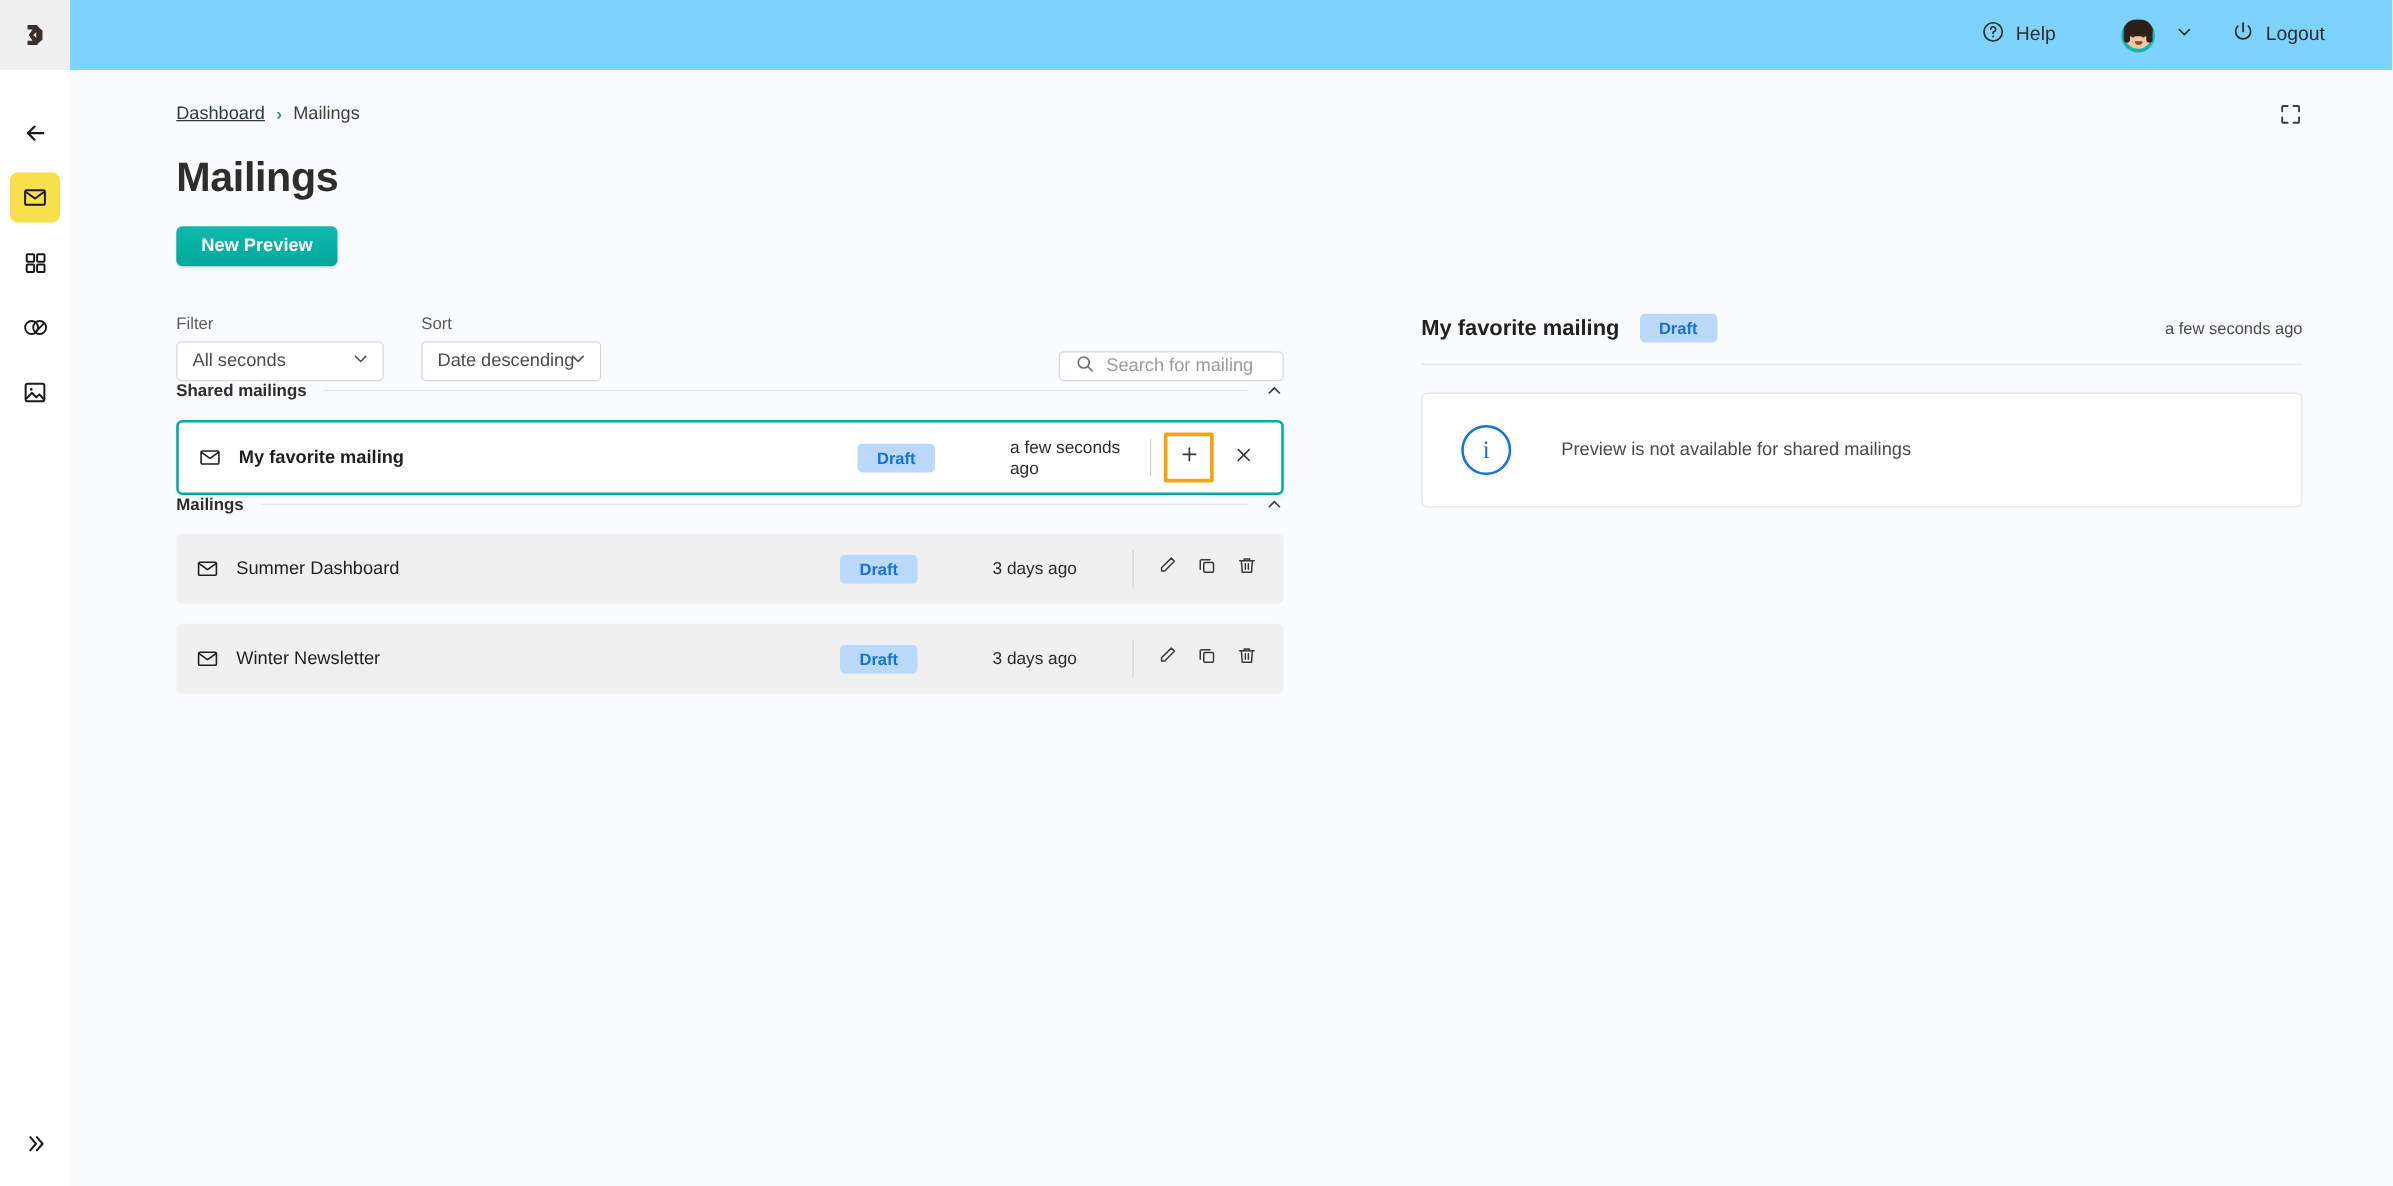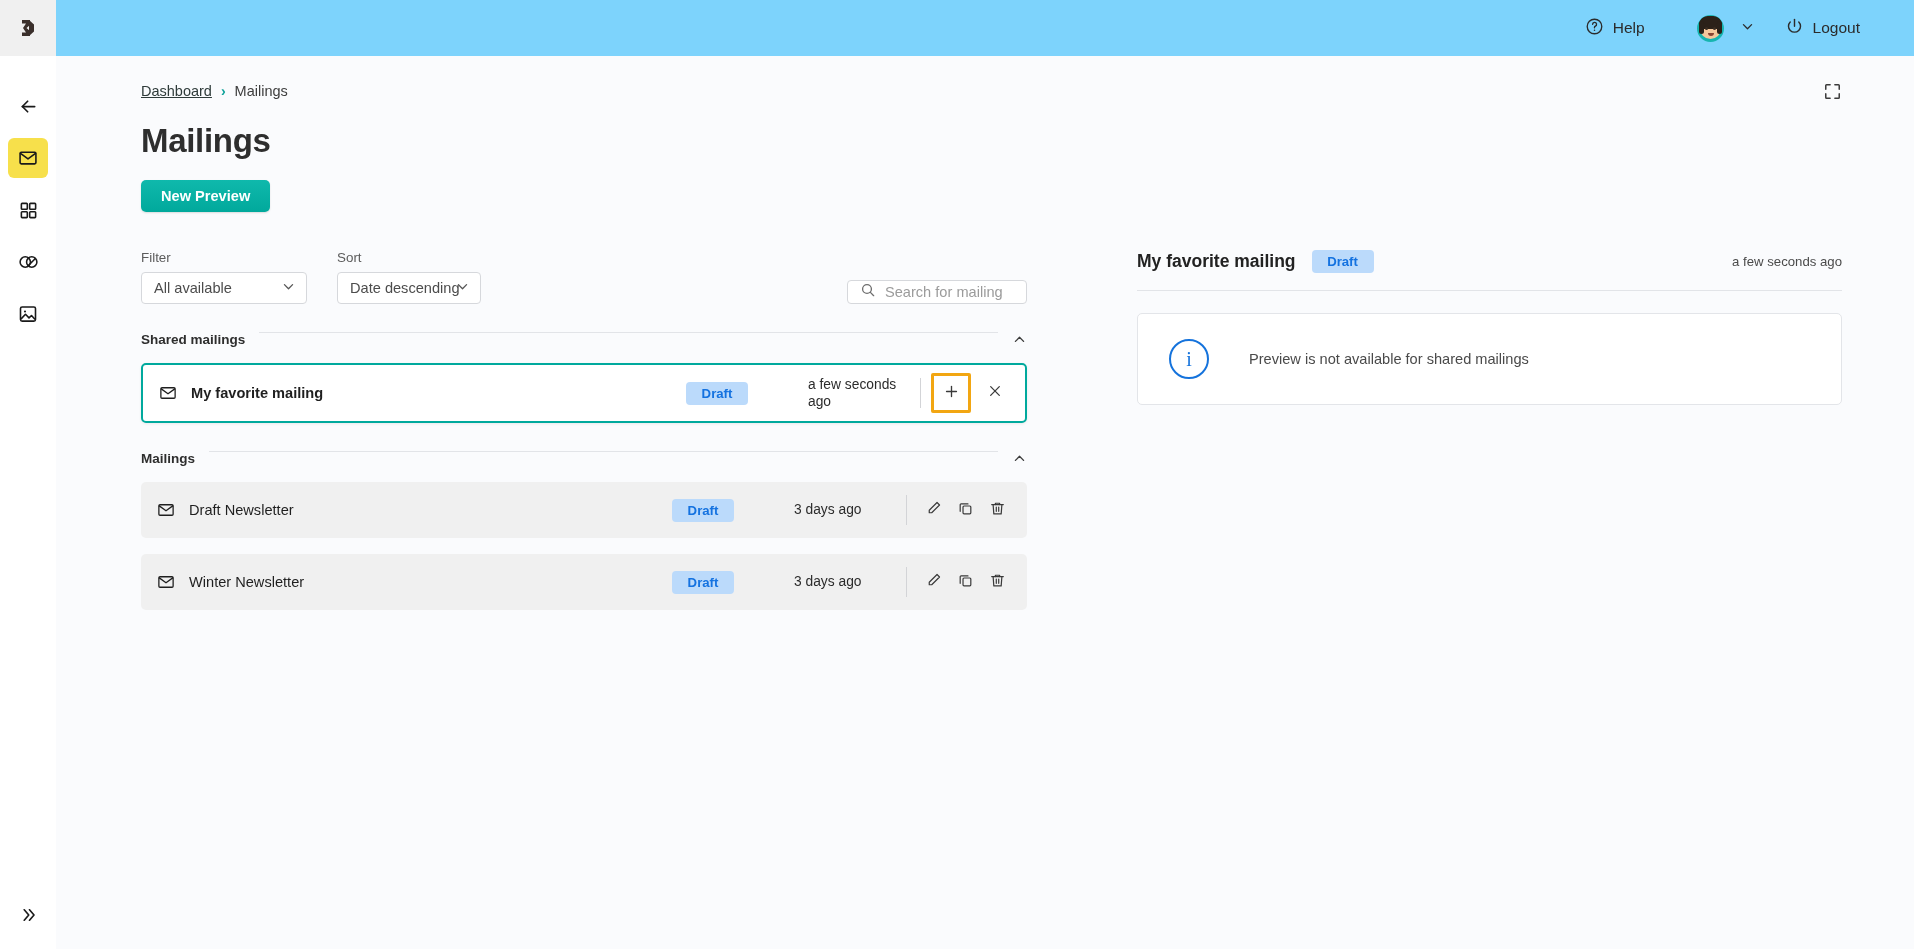--- a/index.html
+++ b/index.html
@@ -105,21 +105,21 @@
     width: 180px; height: 24px; border: 1px solid #D6D8DC; border-radius: 4px;
     background: #FFFFFF; display: flex; align-items: center; gap: 9px; padding: 0 12px;
   }
   .search-box input {
     border: none; outline: none; background: transparent; font-size: 14.6px;
     color: #444; width: 100%; font-family: "Liberation Sans", sans-serif;
   }
   .search-box input::placeholder { color: #9B9B9B; }
 
   .section-head {
-    display: flex; align-items: flex-start; gap: 14px; margin-top: 28px; cursor: pointer;
+    display: flex; align-items: center; gap: 14px; cursor: pointer;
   }
   .section-head .title { font-size: 13.5px; font-weight: bold; color: #2E2E2E; white-space: nowrap; }
   .section-head .rule { flex: 1; height: 1px; background: #E2E4E8; }
   .section-head .chev { color: #3A3A3A; display: flex; }
 
   .row {
     display: flex; align-items: center; height: 56px; border-radius: 5px;
     background: #F0F0F0; margin-top: 16px; padding: 0 14px 0 16px;
   }
   .row.selected {
@@ -304,21 +304,21 @@
 
       
       <div class="body-cols">
 
         <div class="col-left">
 
           <div class="controls">
             <div class="filter-group">
               <div class="field-label">Filter</div>
               <div class="select-box">
-                <span>All available</span>
+                <span>All seconds</span>
                 <span class="chev">
                   <svg width="15" height="15" viewBox="0 0 24 24" fill="none" stroke="#555" stroke-width="2.1" stroke-linecap="round" stroke-linejoin="round">
                       <path d="M5.5 9l6.5 6.5L18.5 9"></path>
                     </svg>
                 </span>
               </div>
             </div>
 
             <div class="sort-group">
               <div class="field-label">Sort</div>
@@ -398,21 +398,21 @@
               </span>
             </div>
 
             <div class="row">
               <span class="mail-ico">
                 <svg width="18" height="18" viewBox="0 0 24 24" fill="none" stroke="#1F1F1F" stroke-width="1.7" stroke-linecap="round" stroke-linejoin="round">
                   <rect x="2.5" y="5" width="19" height="14" rx="1.5"></rect>
                     <path d="M3 6.5l9 6.5 9-6.5"></path>
                 </svg>
               </span>
-              <span class="row-name">Draft Newsletter</span>
+              <span class="row-name">Summer Dashboard</span>
               <span class="badge">Draft</span>
               <span class="row-date">3 days ago</span>
               <span class="row-actions">
                 <span class="divider-v"></span>
                 <span class="act">
                   <span>
                     <svg width="17" height="17" viewBox="0 0 24 24" fill="none" stroke="#3A3A3A" stroke-width="1.7" stroke-linecap="round" stroke-linejoin="round">
                       <path d="M17 3.5l3.5 3.5-11 11H6v-3.5z"></path>
                     </svg>
                   </span>

